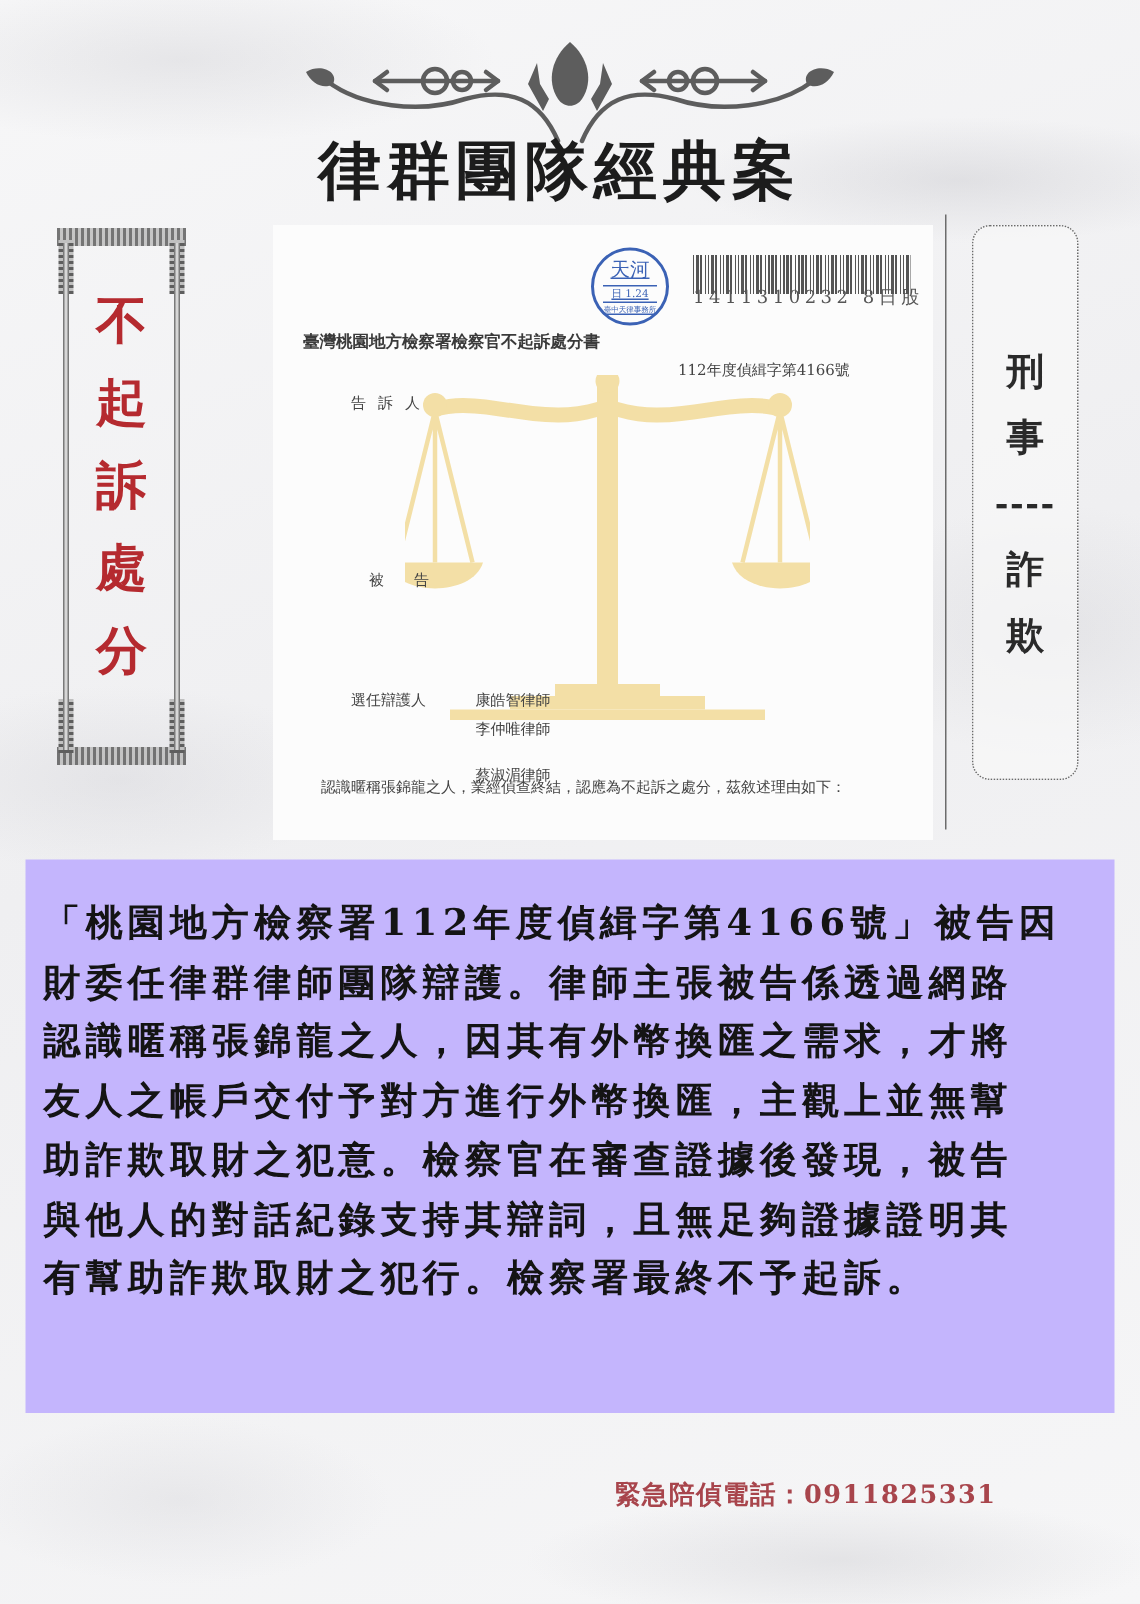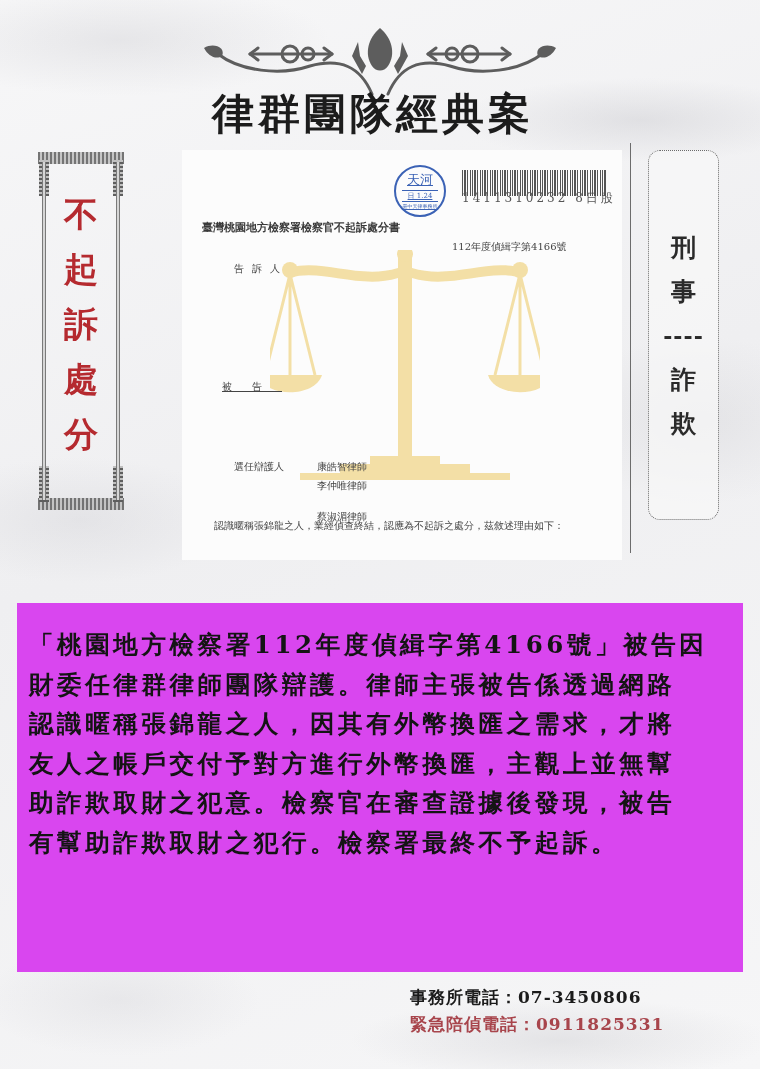--- a/index.html
+++ b/index.html
@@ -102,29 +102,29 @@
     letter-spacing: 3px; font-family: "DejaVu Serif", serif;
   }
   .doc .doc-title {
     position: absolute; left: 20px; top: 70px; font-size: 11px; font-weight: bold; color: #3a3a3a;
   }
   .doc .case-no {
     position: absolute; left: 270px; top: 90px; font-size: 10px; color: #444;
   }
   .doc .field { position: absolute; font-size: 10px; color: #444; }
   .doc .f-complainant { left: 52px; top: 112px; letter-spacing: 8px; }
-  .doc .f-defendant { left: 40px; top: 230px; letter-spacing: 20px; text-decoration: underline; }
+  .doc .f-defendant { left: 64px; top: 230px; letter-spacing: 20px; }
   .doc .f-defense { left: 52px; top: 310px; }
   .doc .lawyer { position: absolute; left: 135px; font-size: 10px; color: #444; }
   .doc .body-text { position: absolute; left: 32px; top: 367px; width: 380px; font-size: 10px; color: #444; line-height: 18px; }
 
   
   .summary {
-    position: absolute; left: 17px; top: 603px; width: 726px; height: 369px;
-    background: #d946ef;
+    position: absolute; left: 17px; top: 573px; width: 726px; height: 369px;
+    background: #c4b5fd;
     padding: 22px 10px 0 12px;
   }
   .summary p {
     font-size: 24.5px; line-height: 39.5px; color: #141414; font-weight: bold;
     letter-spacing: 3.6px;
     font-family: "DejaVu Serif", serif;
     text-align: justify;
   }
 
   
@@ -223,19 +223,19 @@
   <span>詐</span>
   <span>欺</span>
 </div>
 
 <div class="summary">
   <p>「桃園地方檢察署112年度偵緝字第4166號」被告因</p>
   <p>財委任律群律師團隊辯護。律師主張被告係透過網路</p>
   <p>認識暱稱張錦龍之人，因其有外幣換匯之需求，才將</p>
   <p>友人之帳戶交付予對方進行外幣換匯，主觀上並無幫</p>
   <p>助詐欺取財之犯意。檢察官在審查證據後發現，被告</p>
+  <p>與他人的對話紀錄支持其辯詞，且無足夠證據證明其</p>
   <p>有幫助詐欺取財之犯行。檢察署最終不予起訴。</p>
 </div>
 
 <div class="contact">
-  <div>事務所電話：07-3450806</div>
   <div class="urgent">緊急陪偵電話：0911825331</div>
 </div>
 
 </body></html>

